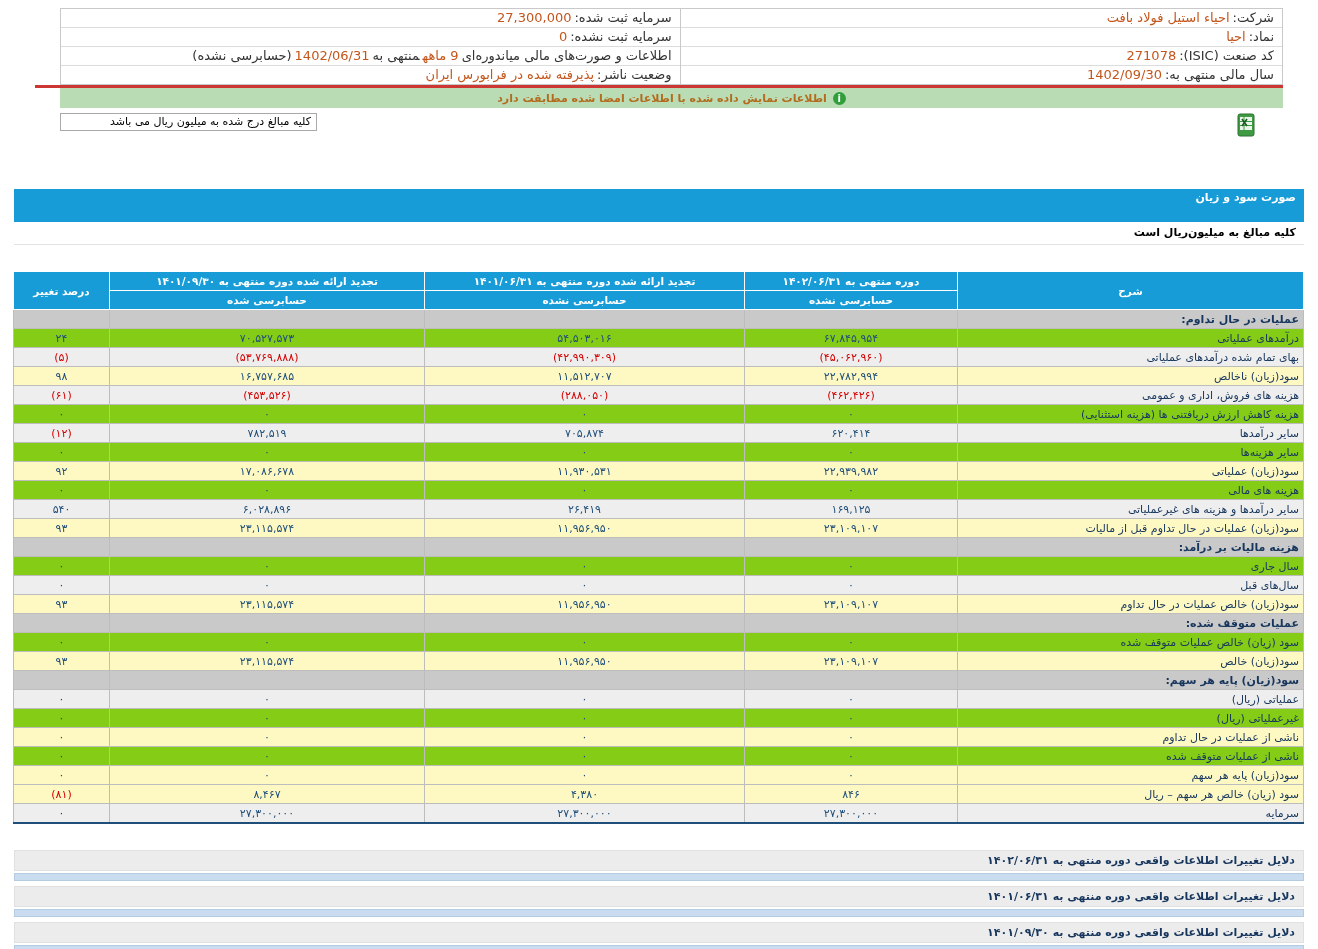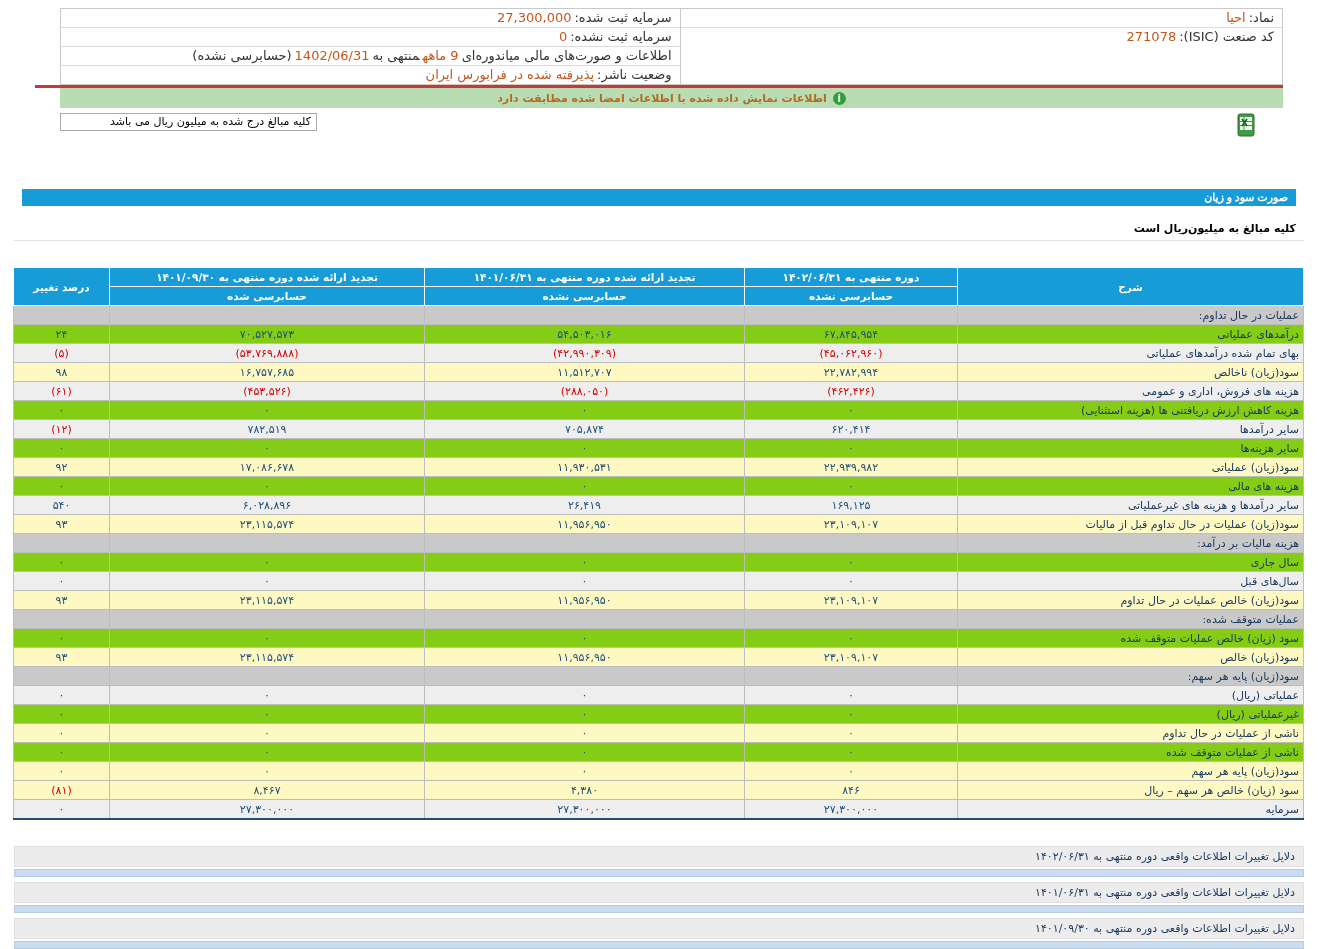--- a/index.html
+++ b/index.html
@@ -36,68 +36,70 @@
     margin:5px 63px 0 60px;height:30px;
     display:flex;justify-content:space-between;align-items:flex-start;
   }
   .excel-icon{width:18px;height:24px;cursor:pointer;}
   .note-box{
     border:1px solid #a9a9a9;background:#fff;width:245px;height:16px;line-height:15px;
     font-size:11px;color:#000;padding:0 5px;white-space:nowrap;overflow:hidden;text-align:right;
   }
   
   .section-bar{
-    margin:46px 22px 0;background:#189cd8;color:#fff;font-weight:bold;
-    font-size:11px;height:17px;line-height:17px;padding:0 8px;font-family:Liberation Serif, serif;
+    margin:46px 14px 0;background:#189cd8;color:#fff;font-weight:bold;
+    font-size:11px;height:33px;line-height:17px;padding:0 8px;
   }
   .section-sub{
-    margin:12px 14px;height:22px;line-height:22px;font-weight:bold;font-size:11px;
+    margin:0 14px;height:22px;line-height:22px;font-weight:bold;font-size:11px;
     color:#000;padding:0 8px;border-bottom:1px solid #e3e3e3;background:#fff;
   }
   
   .main-table{
     margin:26px 14px 0;border-collapse:collapse;width:1290px;table-layout:fixed;
     border-bottom:2px solid #1f4e79;
   }
   .main-table th{
     background:#189cd8;color:#fff;font-weight:bold;font-size:10.5px;
     height:18px;border:1px solid #ffffff;padding:0 2px;text-align:center;
   }
   .main-table td{
     height:18px;font-size:11px;border:1px solid #bdbdbd;padding:0 4px;
     white-space:nowrap;overflow:hidden;
   }
   tr.r-blue  td{background:#84cc16;}
   tr.r-white td{background:#eeeeee;}
   tr.r-yellow td{background:#fef9c3;}
   tr.r-group td{background:#c9c9c9;}
   .c-label{text-align:right;color:#17365d;}
-  tr.r-group .c-label{font-weight:normal;text-align:right;}
+  tr.r-group .c-label{font-weight:bold;text-align:right;}
   .c-num{text-align:center;color:#1f4e7a;direction:ltr;}
   .c-num.neg{color:#d40000;}
   
   .acc-wrap{margin:26px 14px 0;}
   .acc-group{margin-bottom:5px;}
   .acc-header{
     background:#ececec;border:1px solid #e0e0e0;height:19px;line-height:19px;
-    font-size:11px;font-weight:normal;color:#17365d;padding:0 8px;cursor:pointer;
+    font-size:11px;font-weight:bold;color:#17365d;padding:0 8px;cursor:pointer;
   }
   .acc-strip{margin-top:2px;height:6px;background:#c9dcf0;border:1px solid #b5cbe2;}
   .bottom-bar{
     width:65px;height:4px;background:#8a7a72;margin:10px auto 0 0;
     margin-right:43px;
   }
 </style>
 </head>
 <body>
 
 <div class="info-table">
   <div class="info-col col-right">
+    <div class="info-cell"><span class="lbl">شرکت:</span><span class="val">احیاء استیل فولاد بافت</span></div>
     <div class="info-cell"><span class="lbl">نماد:</span><span class="val">احیا</span></div>
     <div class="info-cell"><span class="lbl">کد صنعت (ISIC):</span><span class="val">271078</span></div>
+    <div class="info-cell"><span class="lbl">سال مالی منتهی به:</span><span class="val">1402/09/30</span></div>
   </div>
   <div class="info-col">
     <div class="info-cell"><span class="lbl">سرمایه ثبت شده:</span><span class="val">27,300,000</span></div>
     <div class="info-cell"><span class="lbl">سرمایه ثبت نشده:</span><span class="val">0</span></div>
     <div class="info-cell"><span class="lbl">اطلاعات و صورت‌های مالی میاندوره‌ای</span><span class="val">9 ماهه</span><span class="lbl">منتهی به</span><span class="val">1402/06/31</span><span class="lbl">(حسابرسی نشده)</span></div>
     <div class="info-cell"><span class="lbl">وضعیت ناشر:</span><span class="val">پذیرفته شده در فرابورس ایران</span></div>
   </div>
 </div>
 
 <div class="red-line"></div>

